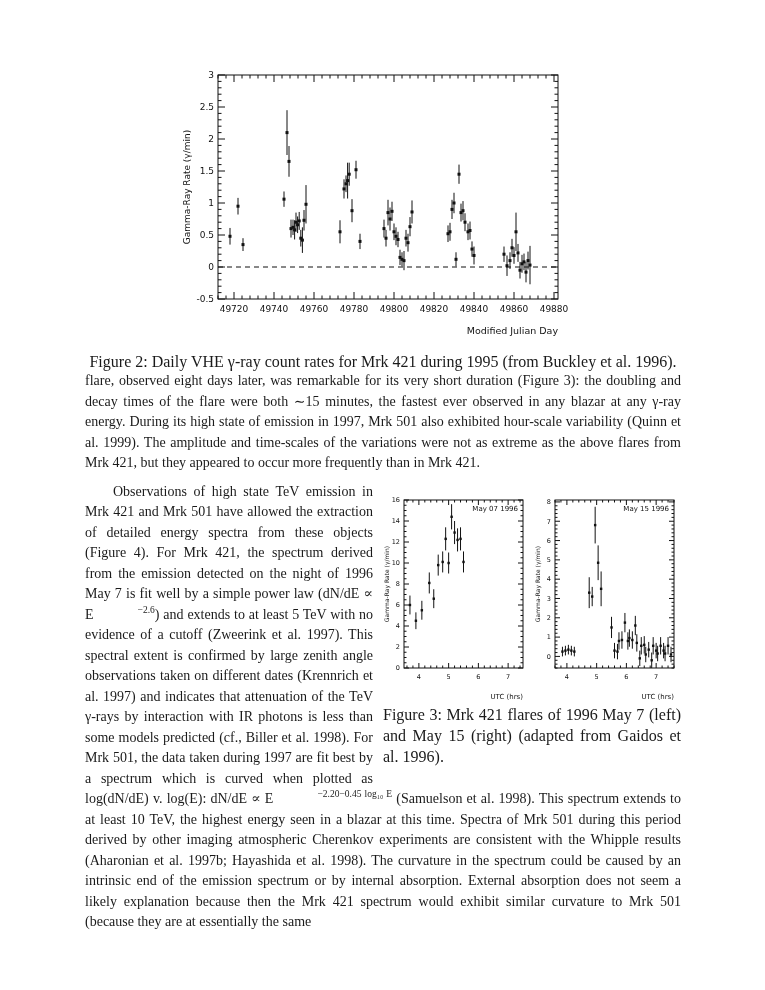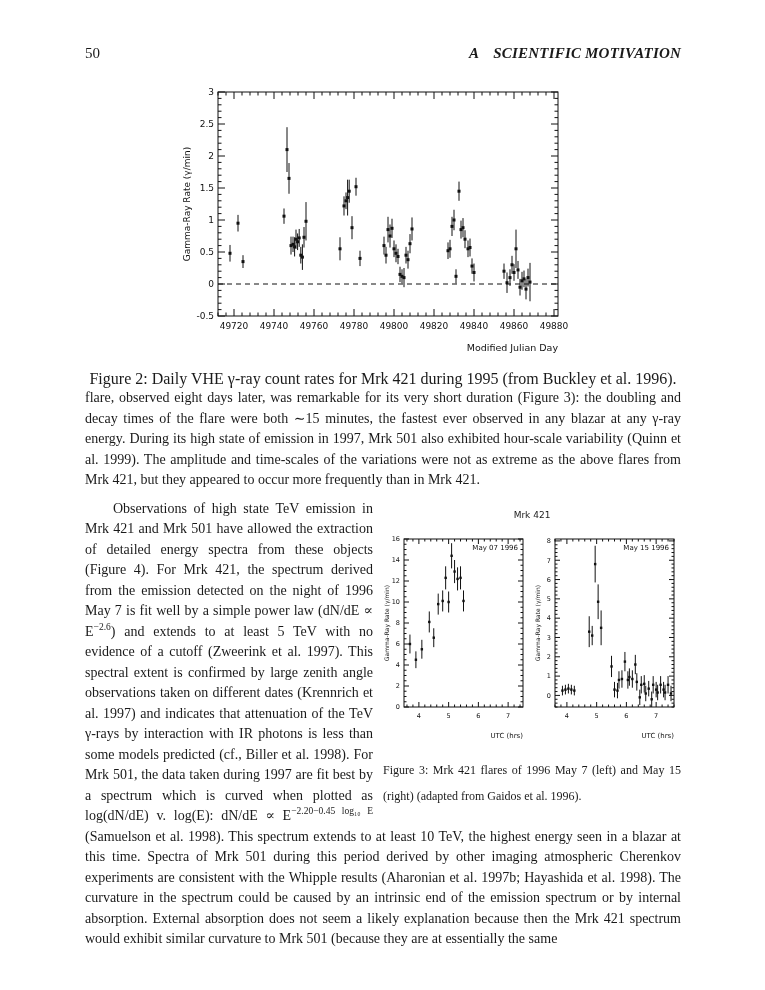--- a/index.html
+++ b/index.html
@@ -12,35 +12,31 @@
   .hdr{display:flex;justify-content:space-between;align-items:baseline;font-size:15px;}
   .hdr .rt{font-style:italic;font-weight:bold;letter-spacing:.2px;}
   .hdr .rt .sl{margin-right:14px;}
   .figwrap{margin-top:22px;}
   .figwrap svg{display:block;margin-left:95px;}
   svg text{font-family:"DejaVu Sans",sans-serif;fill:#111;}
   .cap2{margin-top:14px;text-align:center;font-size:16px;}
   .body-text{font-size:14px;line-height:20.5px;text-align:justify;}
   .p1{}
   .p2{margin-top:8px;text-indent:28px;}
-  .p2 sup{font-size:68%;line-height:0;}
+  .p2 sup{font-size:68%;line-height:0;margin-left:44px;}
   .fig3-float{float:right;width:298px;margin:6px 0 10px 10px;text-indent:0;}
   .fig3-title{text-align:center;font-size:9px;font-family:"DejaVu Sans",sans-serif;margin-bottom:2px;}
   .fig3-charts{display:flex;justify-content:space-between;}
-  .fig3-cap{margin-top:14px;font-size:12px;line-height:26px;text-align:justify;text-indent:0;}
+  .fig3-cap{font-size:16px;line-height:21px;text-align:justify;text-indent:0;}
 </style>
 </head>
 <body>
 
 <div class="page">
 
-  <div class="hdr">
-    <span>50</span>
-    <span class="rt"><span class="sl">A</span><span>SCIENTIFIC MOTIVATION</span></span>
-  </div>
 
   <div class="figwrap">
     <svg width="392" height="272" viewBox="0 0 392 272">
         <rect x="38" y="8" width="340" height="224" fill="none" stroke="#111" stroke-width="1"></rect>
         <line x1="54" y1="232" x2="54" y2="225" stroke="#111" stroke-width="1"></line>
         <line x1="54" y1="8" x2="54" y2="15" stroke="#111" stroke-width="1"></line>
         <text x="54" y="245" text-anchor="middle" font-size="9">49720</text>
         <line x1="94" y1="232" x2="94" y2="225" stroke="#111" stroke-width="1"></line>
         <line x1="94" y1="8" x2="94" y2="15" stroke="#111" stroke-width="1"></line>
         <text x="94" y="245" text-anchor="middle" font-size="9">49740</text>
@@ -347,21 +343,20 @@
         <text x="378" y="267" text-anchor="end" font-size="9.5">Modified Julian Day</text>
         <text x="10" y="120" text-anchor="middle" font-size="9" transform="rotate(-90 10 120)">Gamma-Ray Rate (γ/min)</text>
       </svg>
     <div class="cap2">Figure 2: Daily VHE γ-ray count rates for Mrk 421 during 1995 (from Buckley et al. 1996).</div>
   </div>
 
   <div class="body-text p1">flare, observed eight days later, was remarkable for its very short duration (Figure 3): the doubling and decay times of the flare were both ∼15 minutes, the fastest ever observed in any blazar at any γ-ray energy. During its high state of emission in 1997, Mrk 501 also exhibited hour-scale variability (Quinn et al. 1999). The amplitude and time-scales of the variations were not as extreme as the above flares from Mrk 421, but they appeared to occur more frequently than in Mrk 421.</div>
 
   <div class="body-text p2">
     <span class="fig3-float" style="display:block;">
-      <span class="fig3-title" style="display:block;">Mrk 421</span>
       <span class="fig3-charts">
         <svg width="147" height="216" viewBox="0 0 147 216">
             <rect x="21" y="12" width="119" height="168" fill="none" stroke="#111" stroke-width="1"></rect>
             <line x1="35.875" y1="180" x2="35.875" y2="175" stroke="#111" stroke-width="1"></line>
             <line x1="35.875" y1="12" x2="35.875" y2="17" stroke="#111" stroke-width="1"></line>
             <text x="35.875" y="190.5" text-anchor="middle" font-size="6.5">4</text>
             <line x1="65.625" y1="180" x2="65.625" y2="175" stroke="#111" stroke-width="1"></line>
             <line x1="65.625" y1="12" x2="65.625" y2="17" stroke="#111" stroke-width="1"></line>
             <text x="65.625" y="190.5" text-anchor="middle" font-size="6.5">5</text>
             <line x1="95.375" y1="180" x2="95.375" y2="175" stroke="#111" stroke-width="1"></line>

